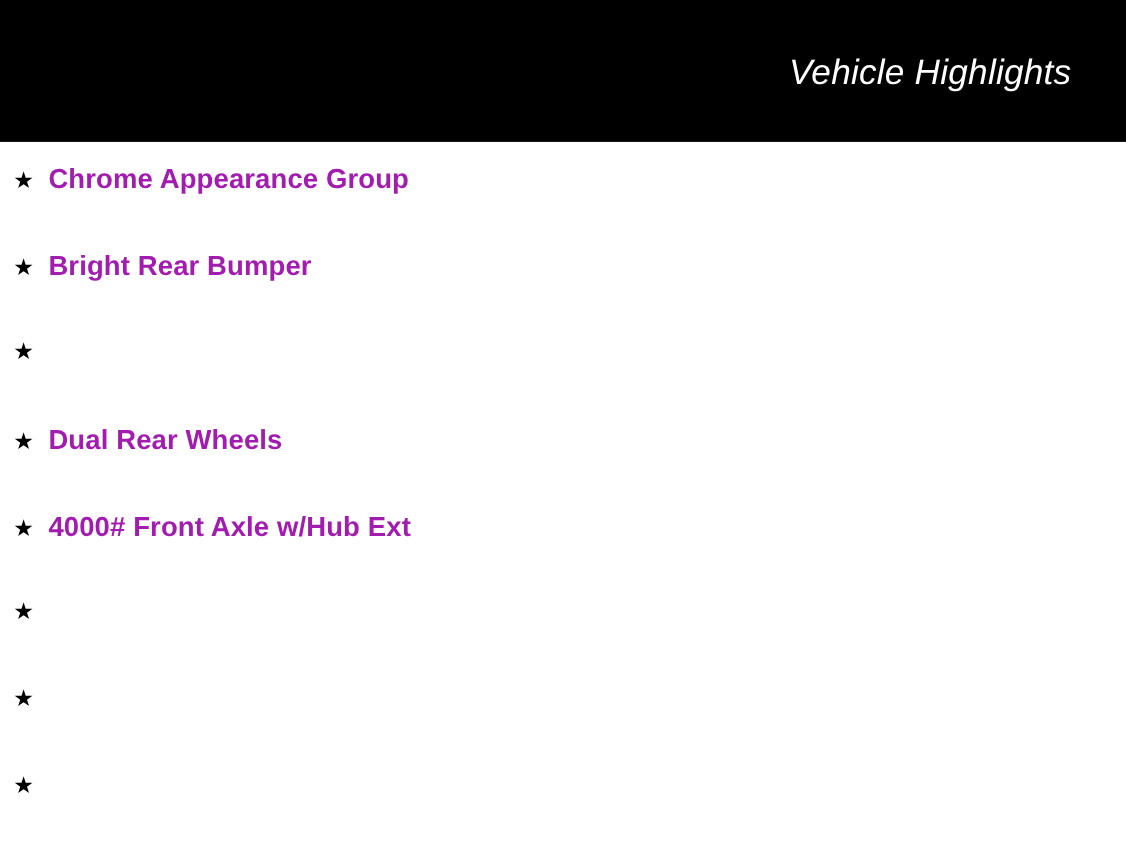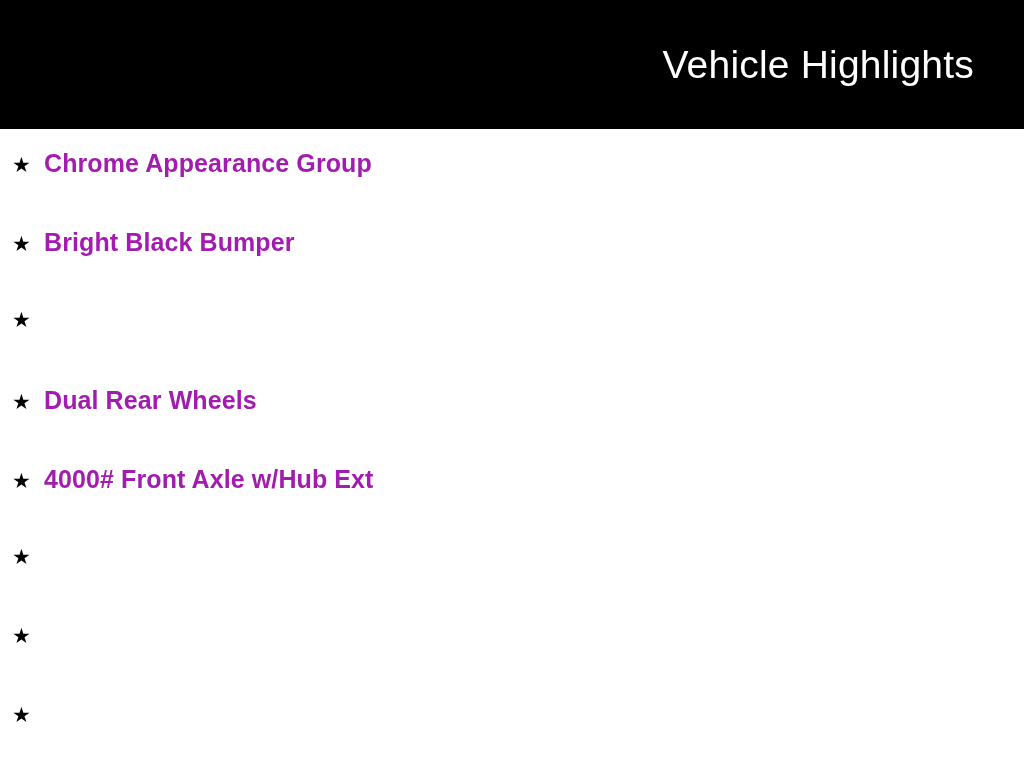--- a/index.html
+++ b/index.html
@@ -24,24 +24,25 @@
     height: 129px;
     background: #000000;
     display: flex;
     align-items: center;
     justify-content: flex-end;
     box-sizing: border-box;
     padding-right: 50px;
   }
   .header-title {
     color: #ffffff;
-    font-size: 39px;
+    font-size: 32px;
     font-weight: 400;
     letter-spacing: 0.2px;
     line-height: 1;
+    font-style: italic;
   }
   .highlights-list {
     list-style: none;
     margin: 0;
     padding: 0;
     padding-top: 22px;
   }
   .highlight-item {
     display: flex;
     align-items: baseline;
@@ -76,21 +77,21 @@
 
   <ul class="highlights-list">
 
     <li class="highlight-item">
       <span class="bullet-star">★</span>
       <span class="highlight-label">Chrome Appearance Group</span>
     </li>
 
     <li class="highlight-item">
       <span class="bullet-star">★</span>
-      <span class="highlight-label">Bright Black Bumper</span>
+      <span class="highlight-label">Bright Rear Bumper</span>
     </li>
 
     <li class="highlight-item">
       <span class="bullet-star">★</span>
     </li>
 
     <li class="highlight-item">
       <span class="bullet-star">★</span>
       <span class="highlight-label">Dual Rear Wheels</span>
     </li>

